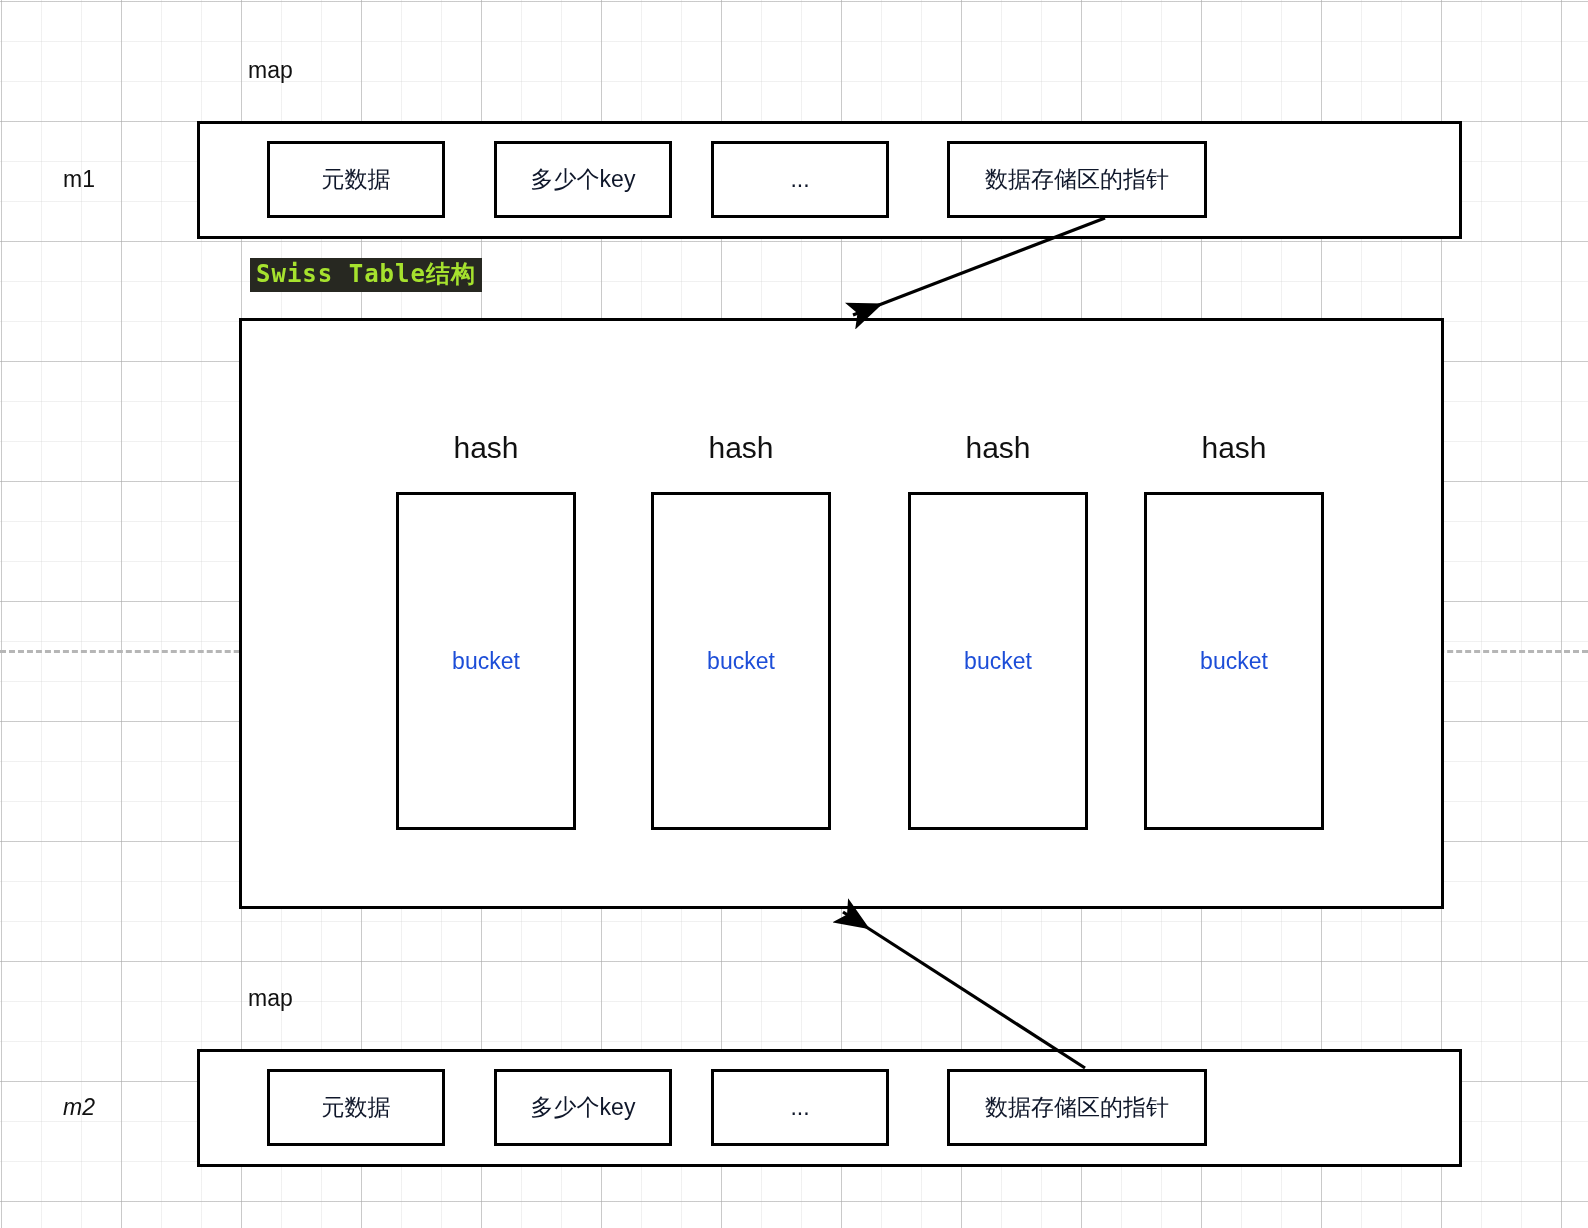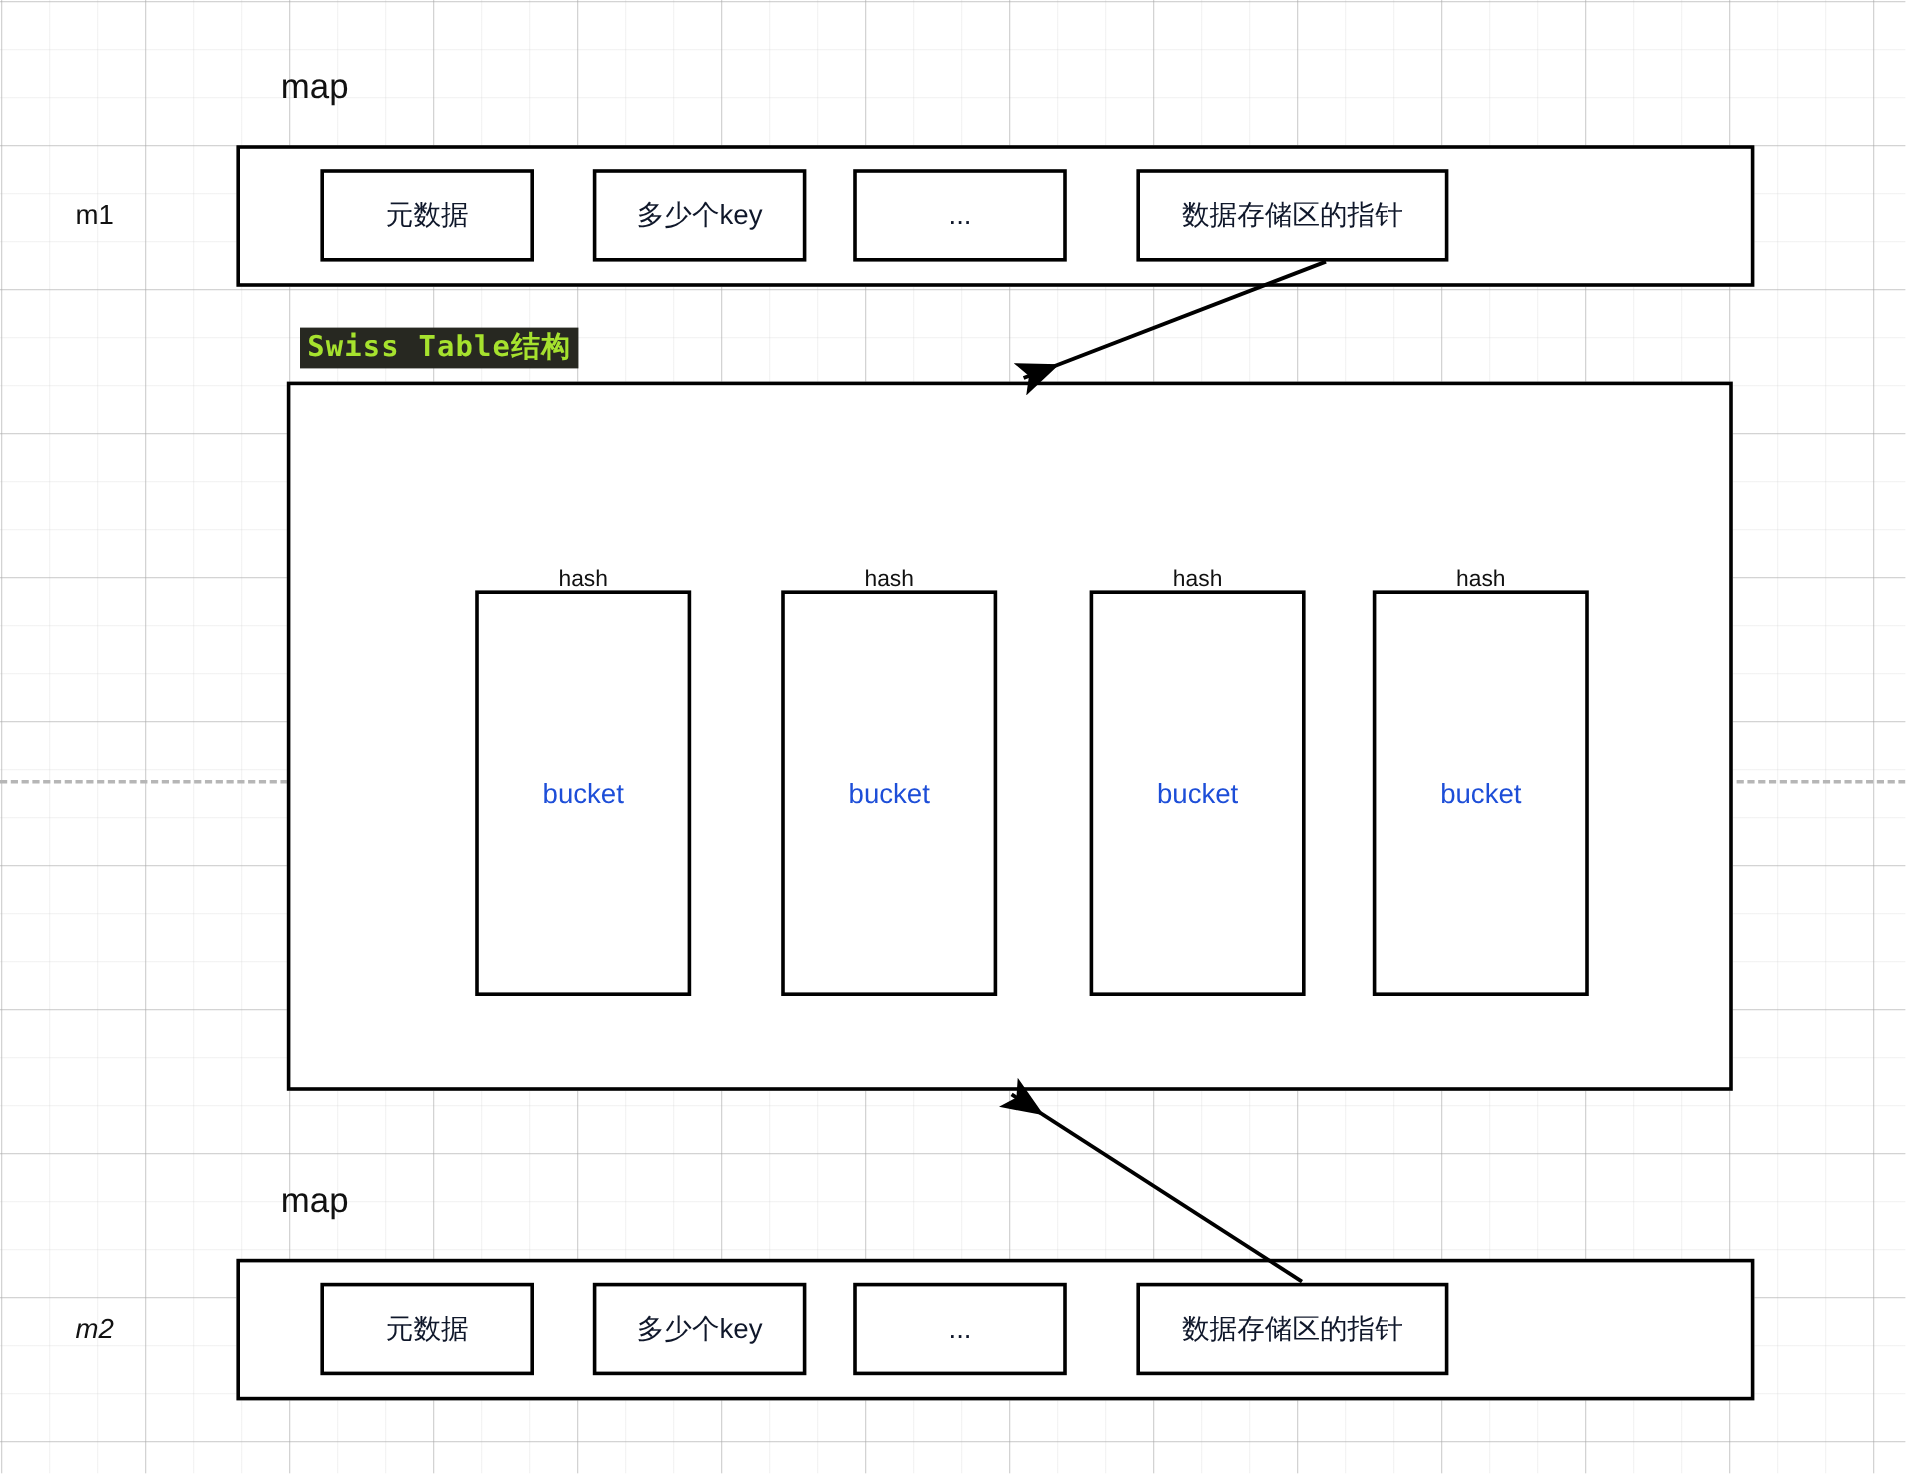--- a/index.html
+++ b/index.html
@@ -35,24 +35,25 @@
   .side-label {
     position: absolute;
     font-size: 23px;
     line-height: 1;
     color: #111111;
     white-space: nowrap;
   }
 
   .map-label {
     position: absolute;
-    font-size: 29px;
+    font-size: 23px;
     line-height: 1;
     color: #111111;
     white-space: nowrap;
+    margin-left: 14px;
   }
 
   .map-outer {
     position: absolute;
     box-sizing: border-box;
     border: 3px solid #000000;
     background: #ffffff;
   }
 
   .field-box {
@@ -83,26 +84,25 @@
 
   .swiss-box {
     position: absolute;
     box-sizing: border-box;
     border: 3px solid #000000;
     background: #ffffff;
   }
 
   .hash-label {
     position: absolute;
-    font-size: 19px;
+    font-size: 30px;
     line-height: 1;
     color: #111111;
     white-space: nowrap;
     text-align: center;
-    margin-top: 40px;
   }
 
   .bucket-box {
     position: absolute;
     box-sizing: border-box;
     border: 3px solid #000000;
     background: #ffffff;
     display: flex;
     align-items: center;
     justify-content: center;
@@ -130,21 +130,21 @@
   <div class="side-label" style="left:63px; top:168px;">m1</div>
   <div class="map-label" style="left:234px; top:59px;">map</div>
 
   <div class="map-outer" style="left:197px; top:121px; width:1265px; height:118px;">
   </div>
   <div class="field-box" style="left:267px; top:141px; width:178px; height:77px;">元数据</div>
   <div class="field-box" style="left:494px; top:141px; width:178px; height:77px;">多少个key</div>
   <div class="field-box" style="left:711px; top:141px; width:178px; height:77px;">...</div>
   <div class="field-box" style="left:947px; top:141px; width:260px; height:77px;">数据存储区的指针</div>
 
-  <div class="swiss-title" style="left:250px; top:273px;">Swiss Table结构</div>
+  <div class="swiss-title" style="left:250px; top:258px;">Swiss Table结构</div>
 
   <div class="swiss-box" style="left:239px; top:318px; width:1205px; height:591px;"></div>
 
   <div class="hash-label" style="left:396px; top:433px; width:180px;">hash</div>
   <div class="hash-label" style="left:651px; top:433px; width:180px;">hash</div>
   <div class="hash-label" style="left:908px; top:433px; width:180px;">hash</div>
   <div class="hash-label" style="left:1144px; top:433px; width:180px;">hash</div>
 
   <div class="bucket-box" style="left:396px; top:492px; width:180px; height:338px;">bucket</div>
   <div class="bucket-box" style="left:651px; top:492px; width:180px; height:338px;">bucket</div>

